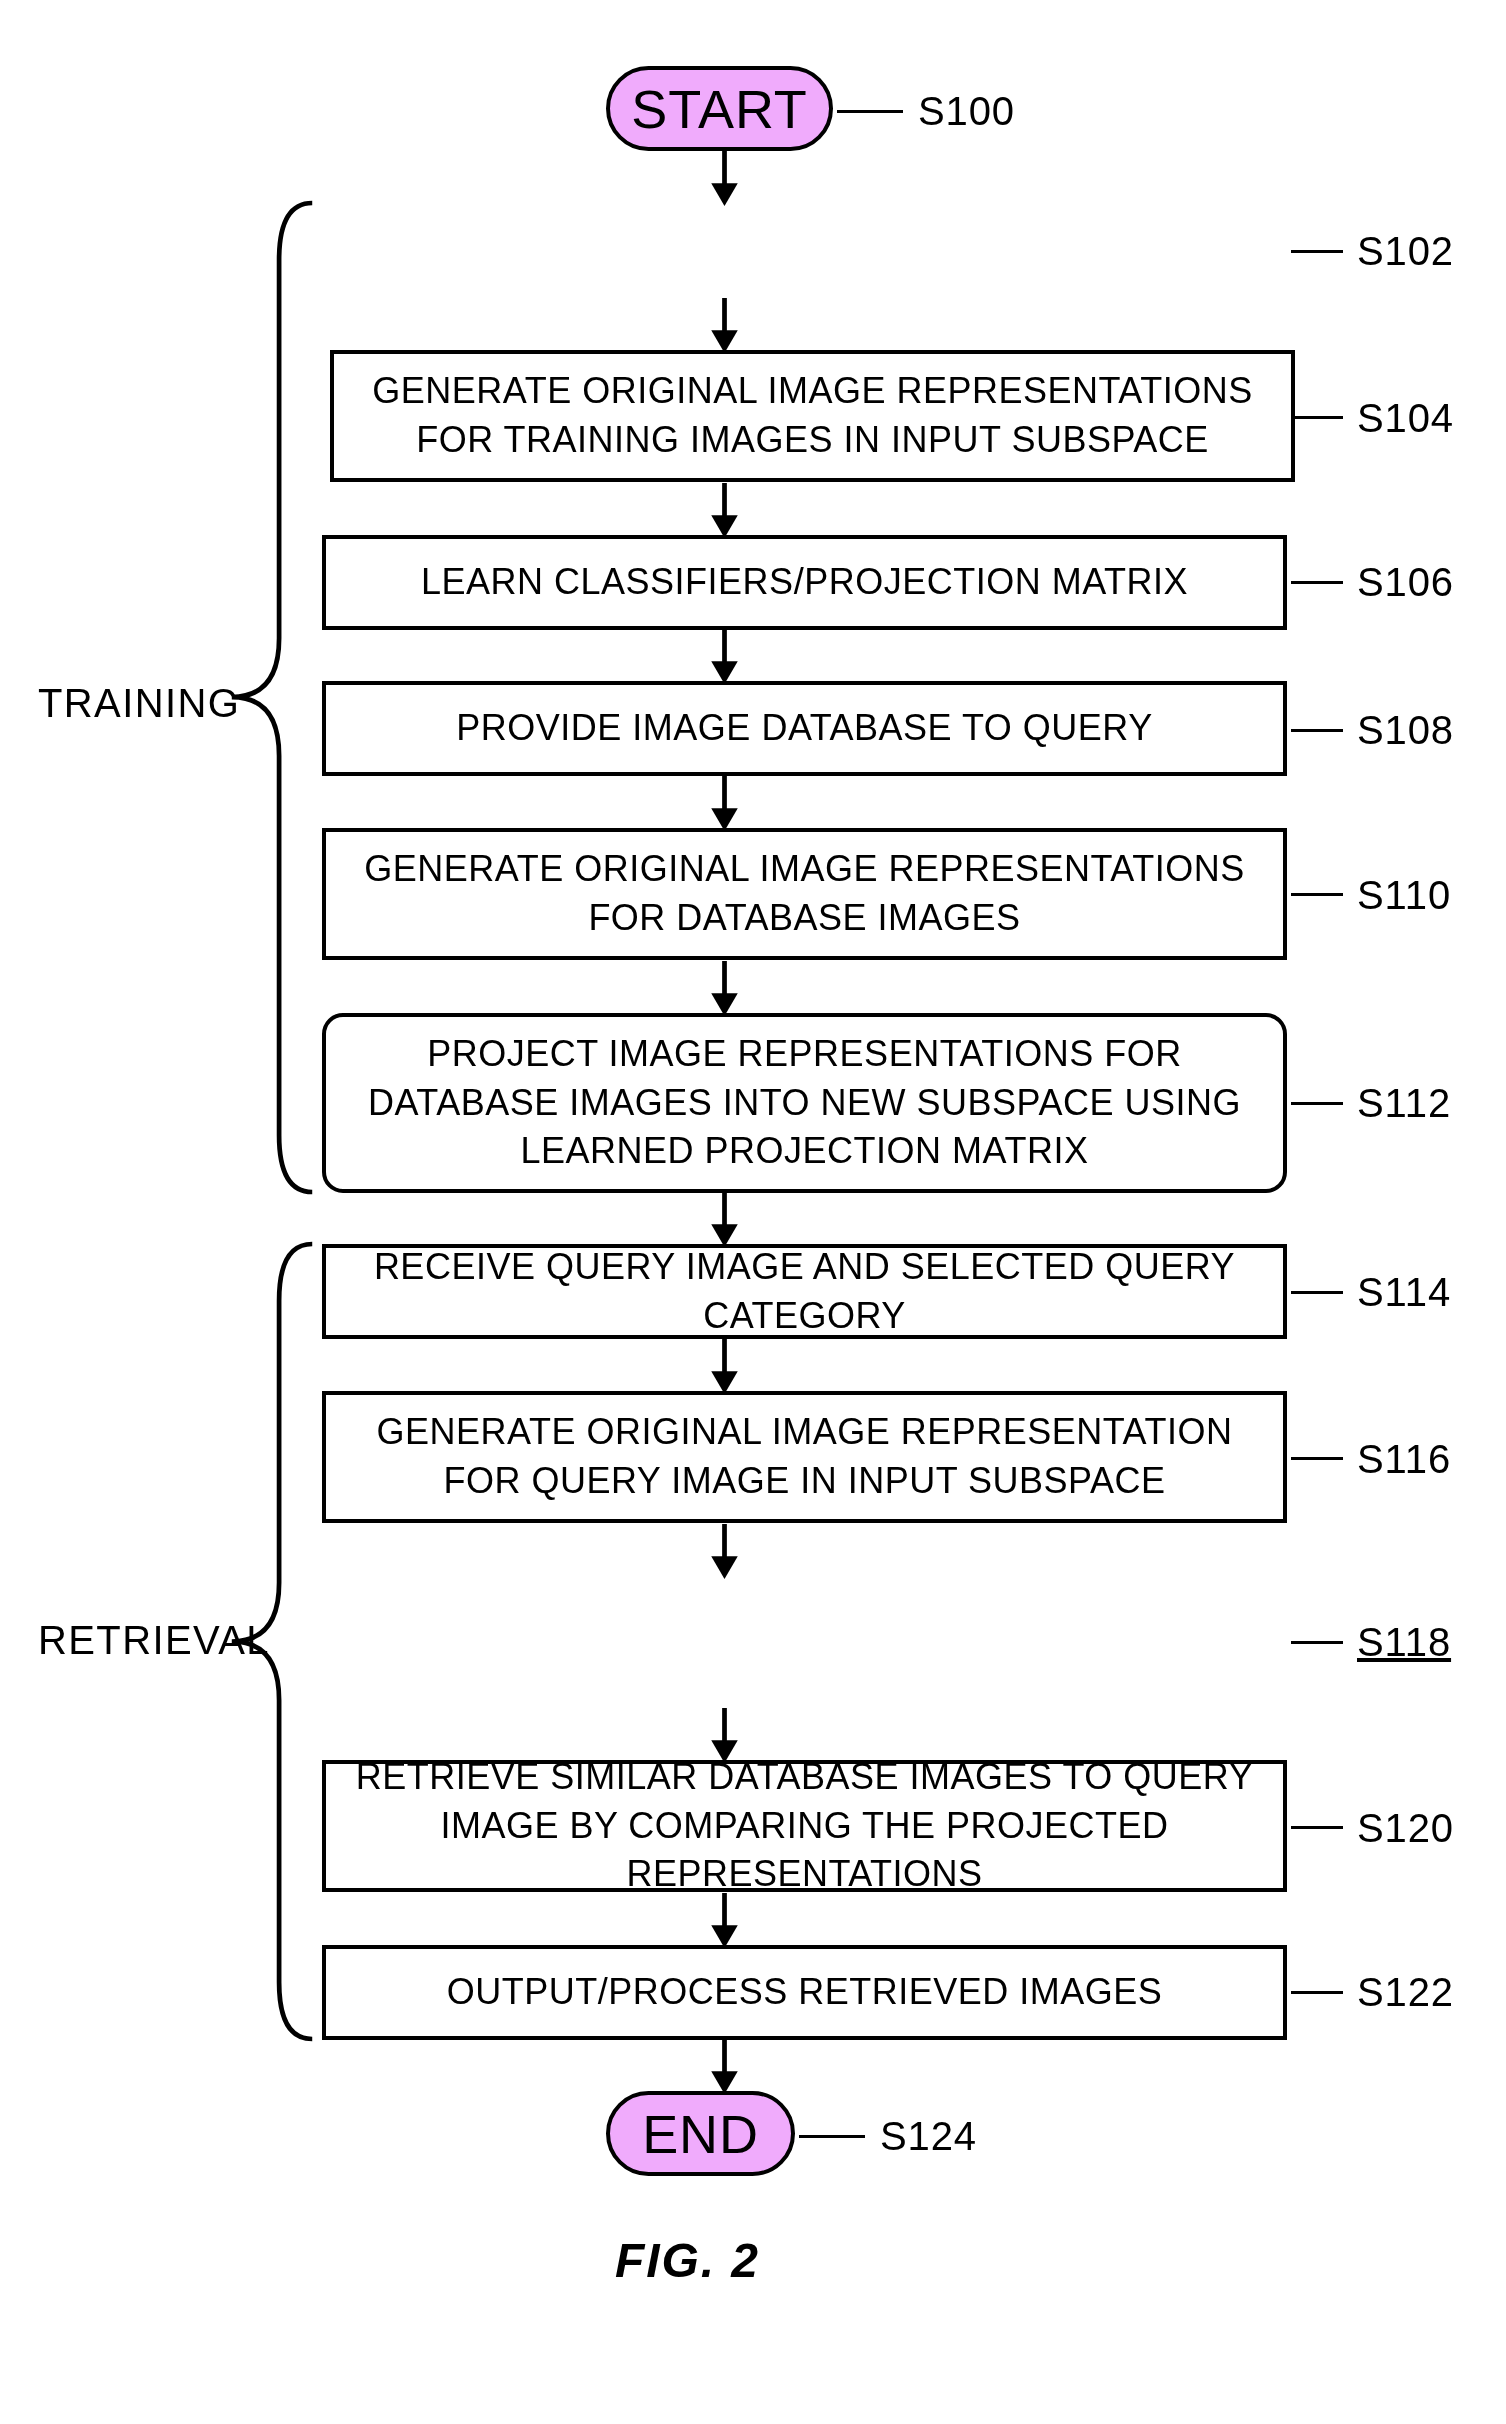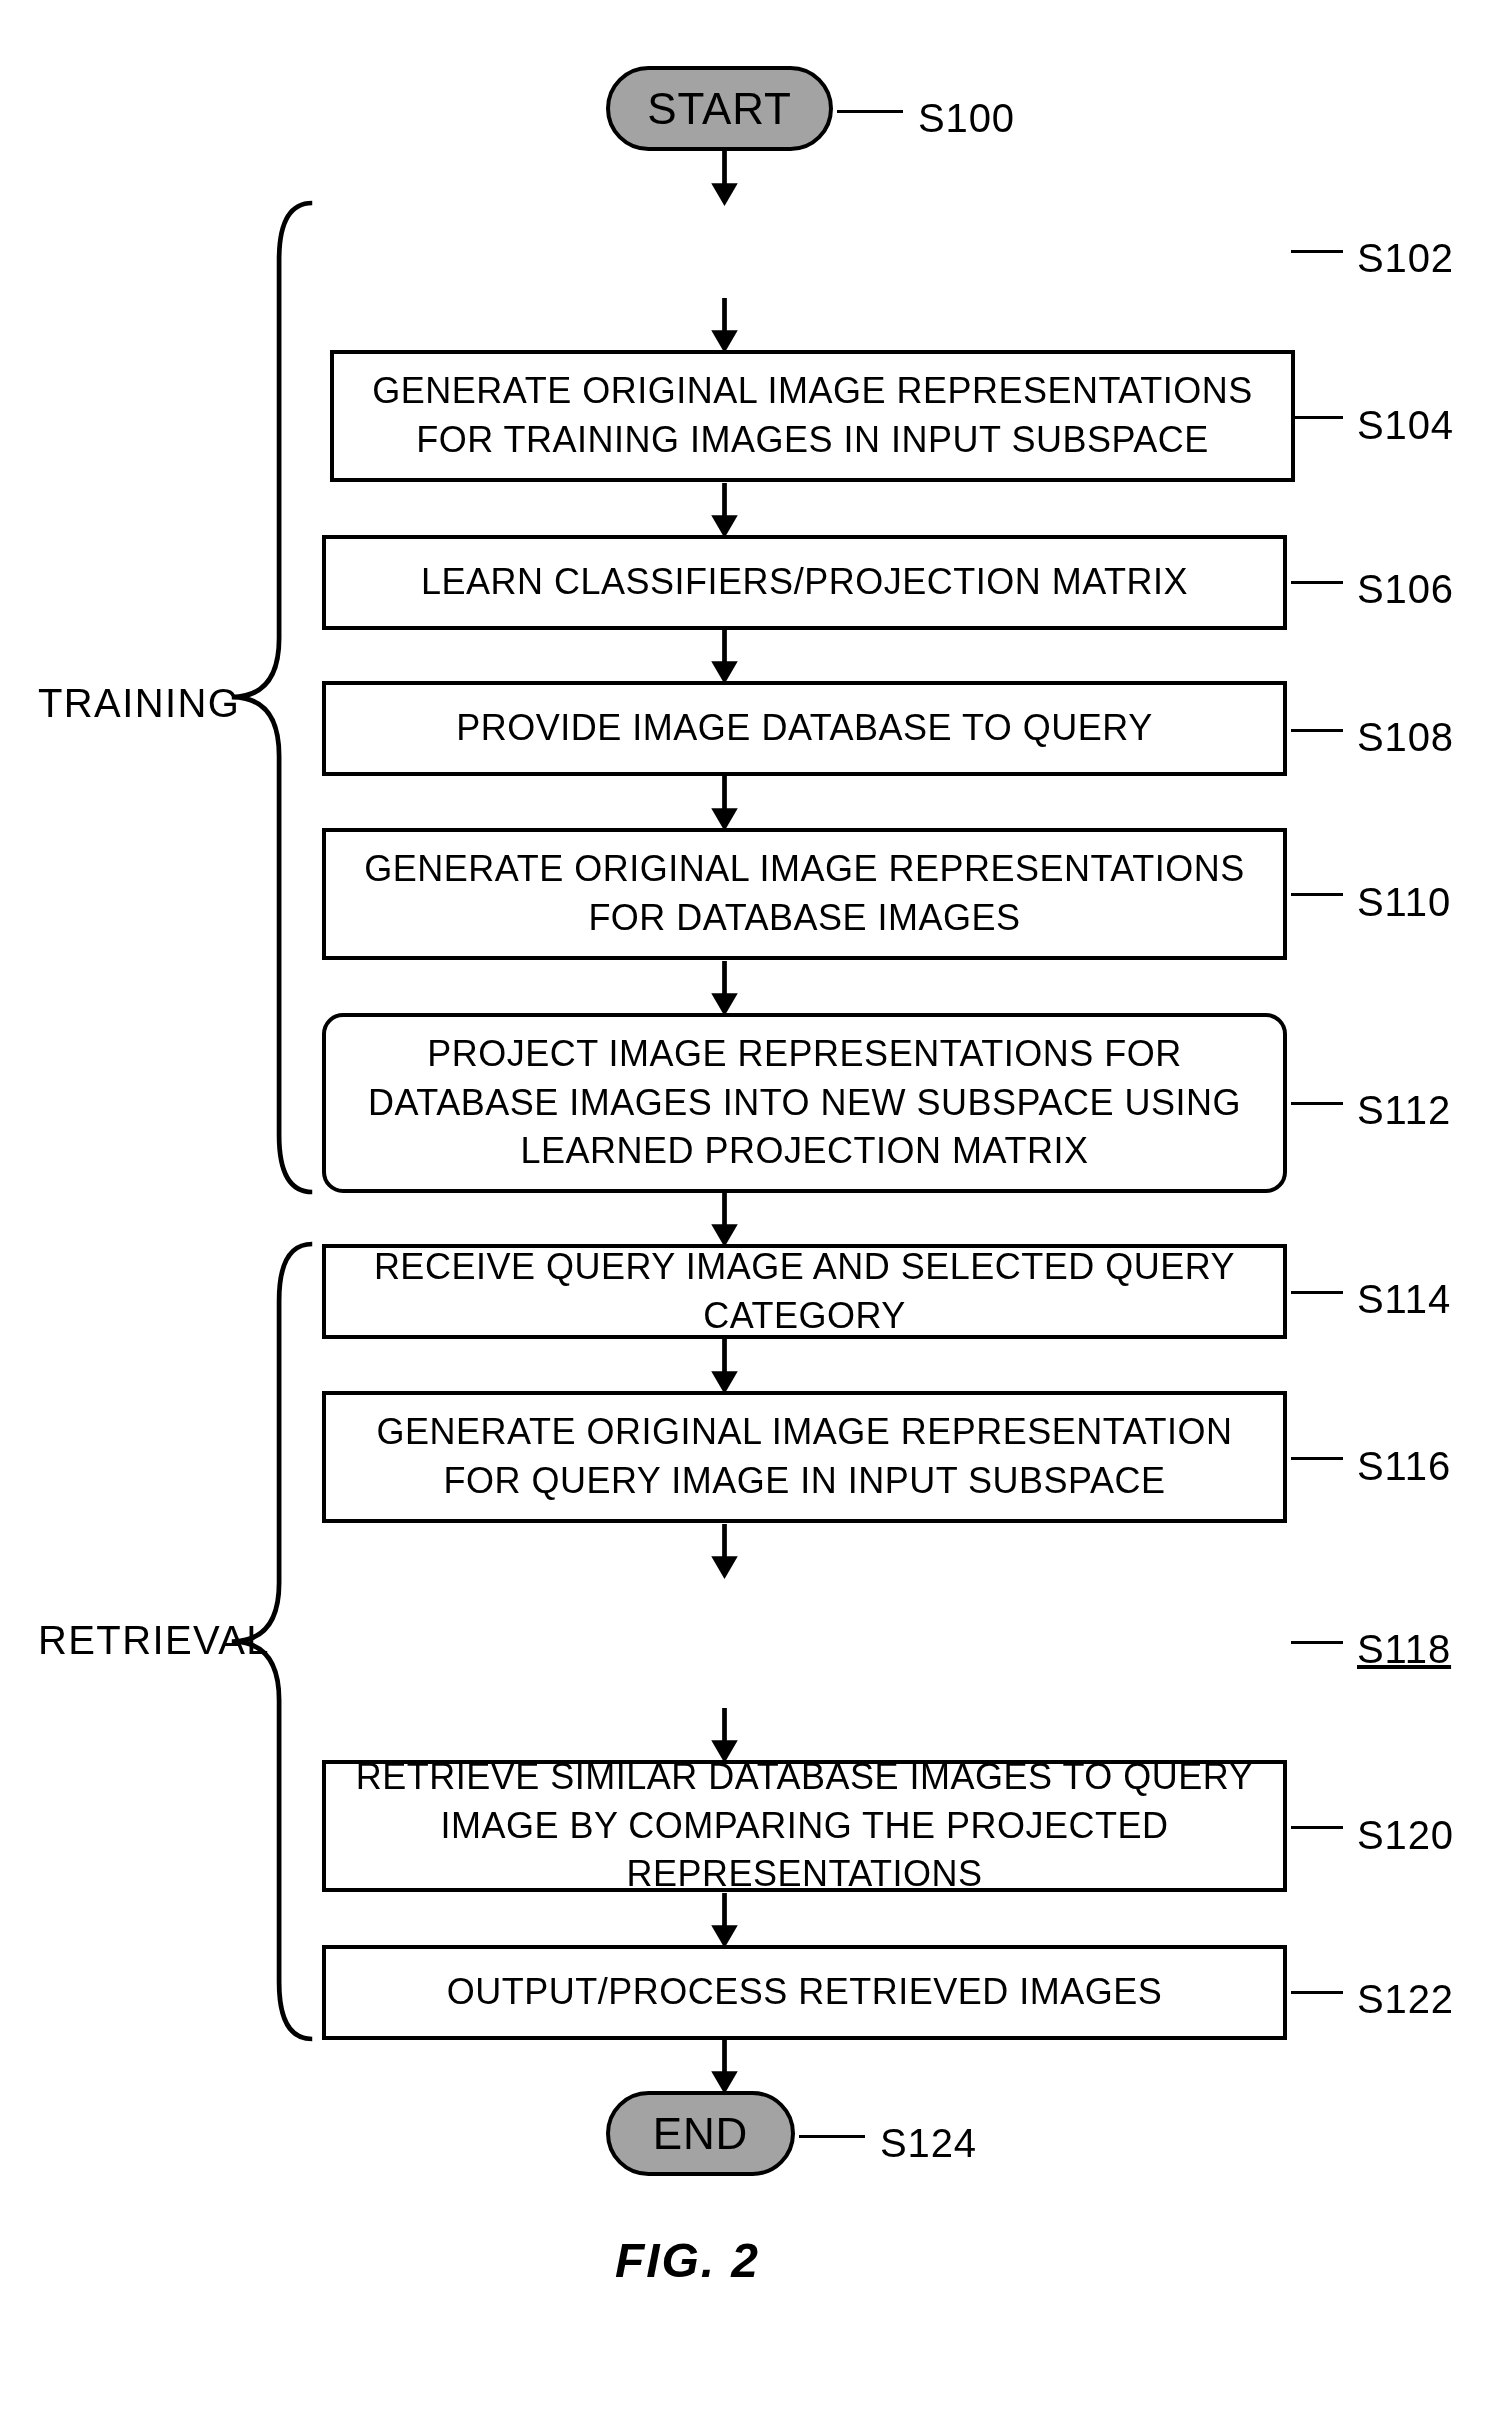--- a/index.html
+++ b/index.html
@@ -15,25 +15,25 @@
     left: 0; top: 0;
     width: 1507px;
     height: 2425px;
   }
   .terminal {
     position: absolute;
     width: 227px;
     height: 85px;
     border: 4.7px solid black;
     border-radius: 43px;
-    background: #a3a3a3;
+    background: #f0abfc;
     display: flex;
     align-items: center;
     justify-content: center;
-    font-size: 44px;
+    font-size: 54px;
     font-weight: 500;
     letter-spacing: 0.9px;
   }
   .box {
     position: absolute;
     border: 4.7px solid black;
     background: white;
     display: flex;
     align-items: center;
     justify-content: center;
@@ -42,21 +42,20 @@
     font-size: 36px;
     font-weight: 500;
     letter-spacing: 0.5px;
     line-height: 1.35;
   }
   .step-label {
     position: absolute;
     font-size: 40px;
     font-weight: 500;
     letter-spacing: 0.9px;
-    margin-top: 7px;
   }
   .group-label {
     position: absolute;
     font-size: 40px;
     font-weight: 500;
     letter-spacing: 1.4px;
   }
   .figtitle {
     position: absolute;
     font-size: 48px;

